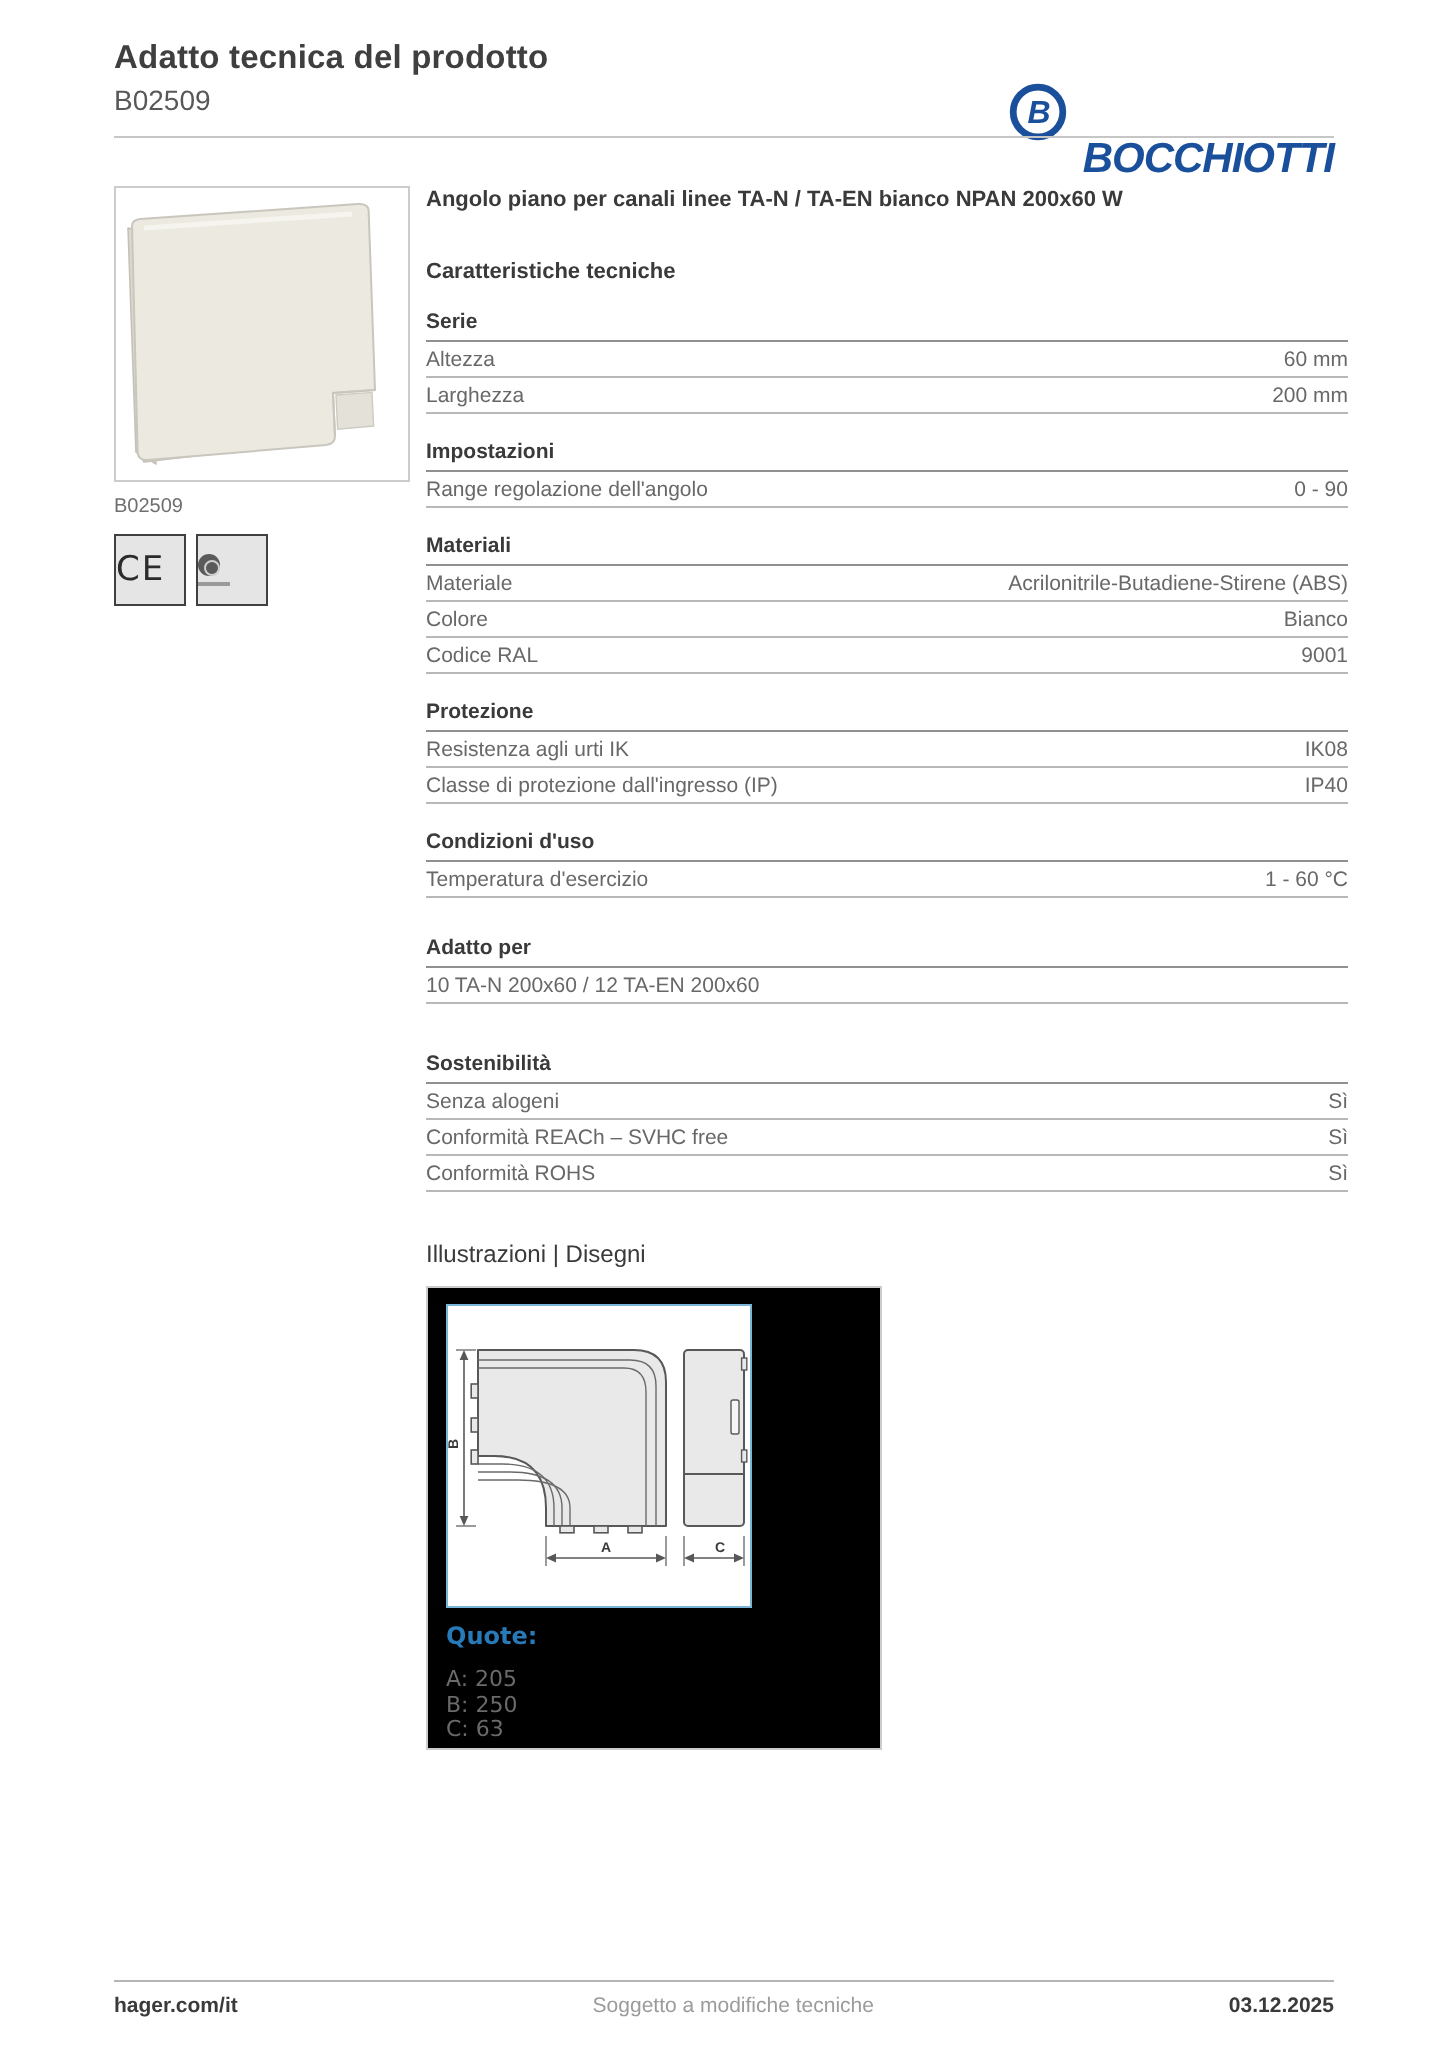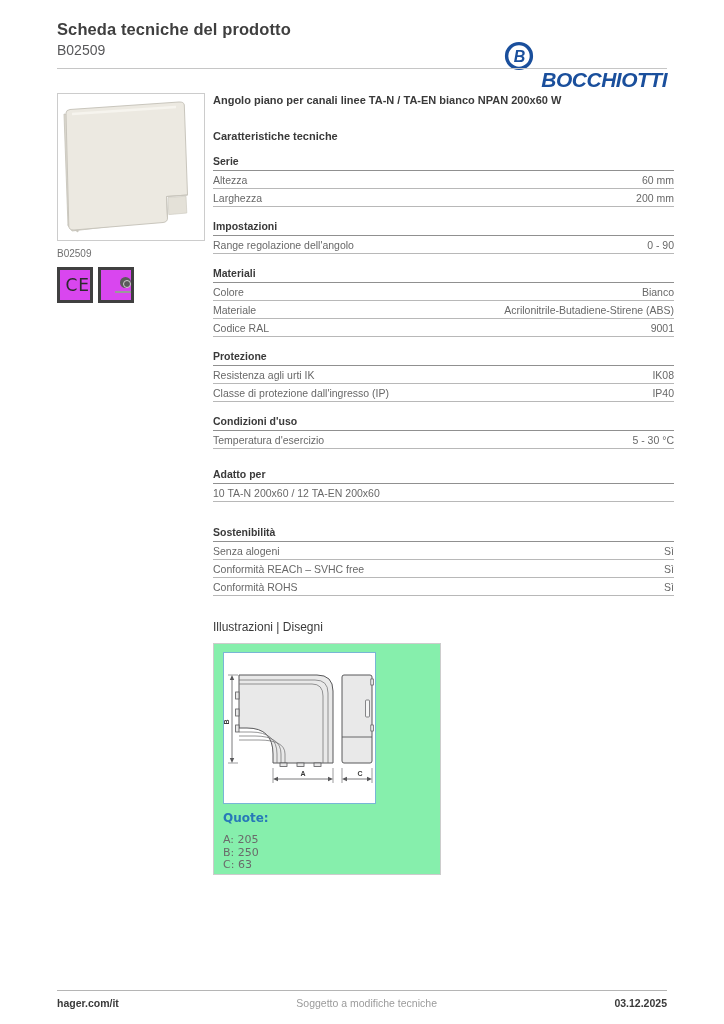--- a/index.html
+++ b/index.html
@@ -15,22 +15,22 @@
   .header-code { font-size:14px; color:#58585a; margin-top:3px; }
   .brand { position:absolute; right:0; top:4px; display:flex; align-items:center; gap:7px; }
   .brand-word { font-size:21px; font-weight:bold; font-style:italic; color:#1a4f9c; letter-spacing:-0.5px;margin-top:44px; }
   .header-rule { position:absolute; left:57px; top:68px; width:610px; height:1px; background:#c6c6c6; }
 
   
   .left-col { position:absolute; left:57px; top:93px; width:148px; }
   .product-image-box { width:148px; height:148px; border:1px solid #cccccc; background:#ffffff; }
   .image-caption { font-size:10px; color:#6f6f6f; margin-top:7px; }
   .cert-row { display:flex; gap:5px; margin-top:8px; }
-  .cert-box { width:36px; height:36px; border:3px solid #404040; background:#d946ef;
-              display:flex; align-items:flex-end; justify-content:center; flex-direction:column; }
+  .cert-box { width:36px; height:36px; border:1px solid #404040; background:#e5e5e5;
+              display:flex; align-items:flex-start; justify-content:center; flex-direction:column; }
   .ce-text { font-size:17px; color:#2b2b2b; font-weight:400; letter-spacing:1px; font-family:"DejaVu Sans", sans-serif; }
   .round-mark { width:11px; height:11px; border-radius:50%; background:#5a5a5a; position:relative; }
   .round-mark::after { content:""; position:absolute; left:2.5px; top:2.5px; width:6px; height:6px;
                        border-radius:50%; border:1px solid #cfcfcf; }
   .round-mark-text { width:16px; height:2px; background:#9a9a9a; margin-top:3px; }
 
   
   .right-col { position:absolute; left:213px; top:93px; width:461px; }
   .product-title { font-size:11px; font-weight:bold; color:#3a3a3a; line-height:14px; }
   .specs-heading { font-size:11px; font-weight:bold; color:#3a3a3a; margin-top:23px; }
@@ -41,21 +41,21 @@
   .spec-section-title { font-size:10.5px; font-weight:bold; color:#3a3a3a;
                         padding-bottom:3px; border-bottom:1px solid #909090; }
   .spec-row { display:flex; justify-content:space-between; align-items:baseline;
               font-size:10.5px; color:#686868; padding:2.5px 0 2px;
               border-bottom:1px solid #b8b8b8; line-height:12.5px; }
   .spec-value { text-align:right; white-space:nowrap;padding-left:37px; }
 
   
   .illus-heading { font-size:12px; font-weight:normal; color:#3a3a3a; margin-top:24px; }
   .illus-box { margin-top:9px; width:228px; height:232px; border:1px solid #cccccc;
-               background:#86efac; padding:8px 0 0 9px; }
+               background:#000000; padding:8px 0 0 9px; }
   .drawing-frame { width:153px; height:152px; border:1px solid #79b5d6; background:#ffffff; }
   .quote-label { margin-top:7px; font-size:12px; font-weight:bold; color:#2779b8;
                  font-family:"DejaVu Sans", sans-serif; }
   .quote-dims { margin-top:9px; }
   .dim-line { font-size:11px; color:#6a6a6a; line-height:12.5px; font-family:"DejaVu Sans", sans-serif; }
 
   
   .footer-rule { position:absolute; left:57px; top:990px; width:610px; height:1px; background:#b5b5b5; }
   .footer { position:absolute; left:57px; top:997px; width:610px; display:flex;
             justify-content:space-between; align-items:baseline; font-size:10.5px; }
@@ -64,21 +64,21 @@
   .footer-date { font-weight:bold; color:#3a3a3a; }
 
   svg text { font-family:"Liberation Sans", sans-serif; }
 </style>
 </head>
 <body>
 
 <div class="page">
 
   <div class="header">
-    <div class="header-title">Scheda tecniche del prodotto</div>
+    <div class="header-title">Adatto tecnica del prodotto</div>
     <div class="header-code">B02509</div>
     <div class="brand">
       <span>
         <svg width="30" height="30" viewBox="0 0 30 30">
           <circle cx="15" cy="15" r="12.4" fill="none" stroke="#1a4f9c" stroke-width="3.4"></circle>
           <text x="15.5" y="20.5" text-anchor="middle" font-size="16" font-weight="bold" font-style="italic" fill="#1a4f9c">B</text>
         </svg>
       </span>
       <span class="brand-word">BOCCHIOTTI</span>
     </div>
@@ -131,48 +131,48 @@
         <div class="spec-section">
           <div class="spec-section-title">Impostazioni</div>
           <div class="spec-row">
             <span class="spec-label">Range regolazione dell'angolo</span>
             <span class="spec-value">0 - 90</span>
           </div>
         </div>
         <div class="spec-section">
           <div class="spec-section-title">Materiali</div>
           <div class="spec-row">
+            <span class="spec-label">Materiale</span>
+            <span class="spec-value">Acrilonitrile-Butadiene-Stirene (ABS)</span>
+          </div>
+          <div class="spec-row">
             <span class="spec-label">Colore</span>
             <span class="spec-value">Bianco</span>
           </div>
           <div class="spec-row">
-            <span class="spec-label">Materiale</span>
-            <span class="spec-value">Acrilonitrile-Butadiene-Stirene (ABS)</span>
-          </div>
-          <div class="spec-row">
             <span class="spec-label">Codice RAL</span>
             <span class="spec-value">9001</span>
           </div>
         </div>
         <div class="spec-section">
           <div class="spec-section-title">Protezione</div>
           <div class="spec-row">
             <span class="spec-label">Resistenza agli urti IK</span>
             <span class="spec-value">IK08</span>
           </div>
           <div class="spec-row">
             <span class="spec-label">Classe di protezione dall'ingresso (IP)</span>
             <span class="spec-value">IP40</span>
           </div>
         </div>
         <div class="spec-section">
           <div class="spec-section-title">Condizioni d'uso</div>
           <div class="spec-row">
             <span class="spec-label">Temperatura d'esercizio</span>
-            <span class="spec-value">5 - 30 °C</span>
+            <span class="spec-value">1 - 60 °C</span>
           </div>
         </div>
         <div class="spec-section">
           <div class="spec-section-title">Adatto per</div>
           <div class="spec-row">
             <span class="spec-label">10 TA-N 200x60 / 12 TA-EN 200x60</span>
             <span class="spec-value"></span>
           </div>
         </div>
         <div class="spec-section">

